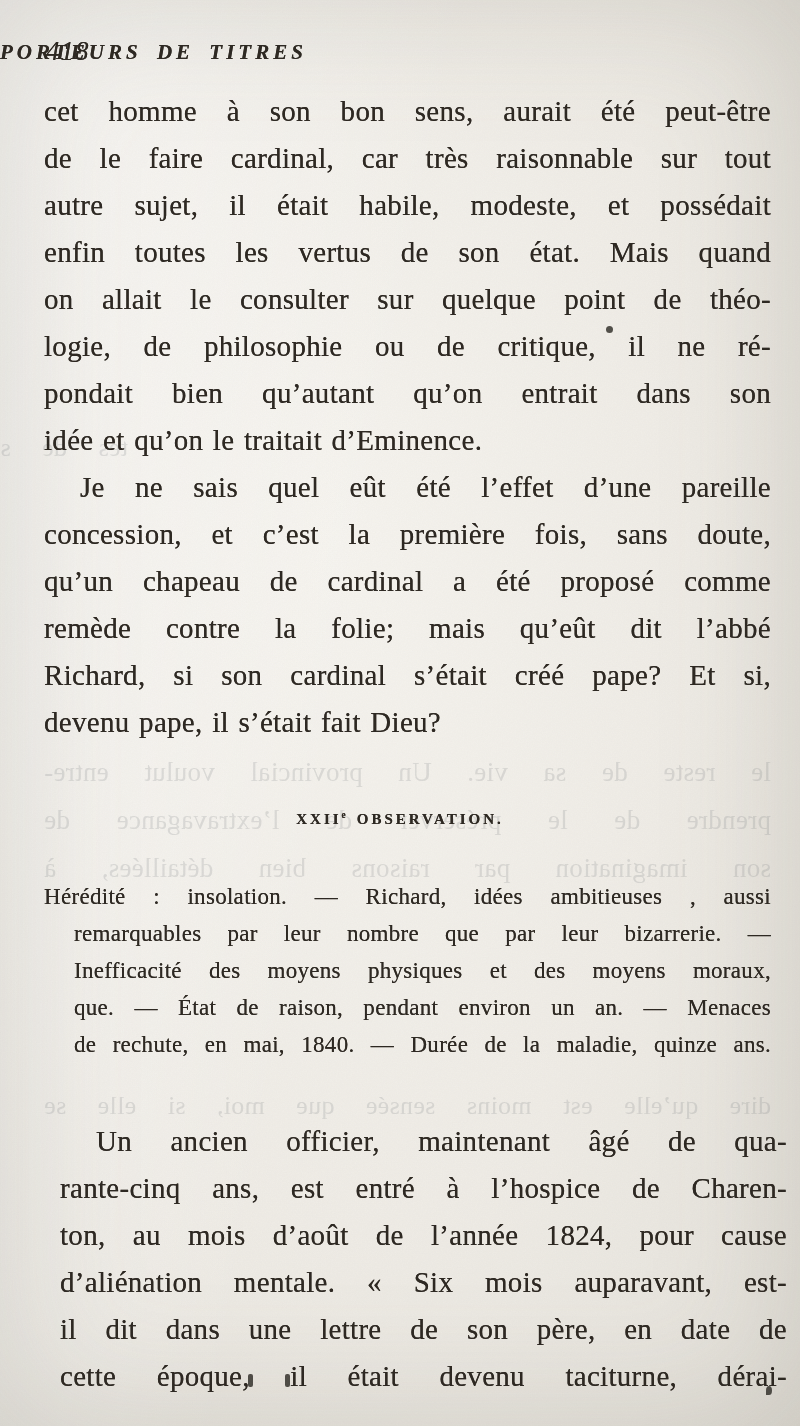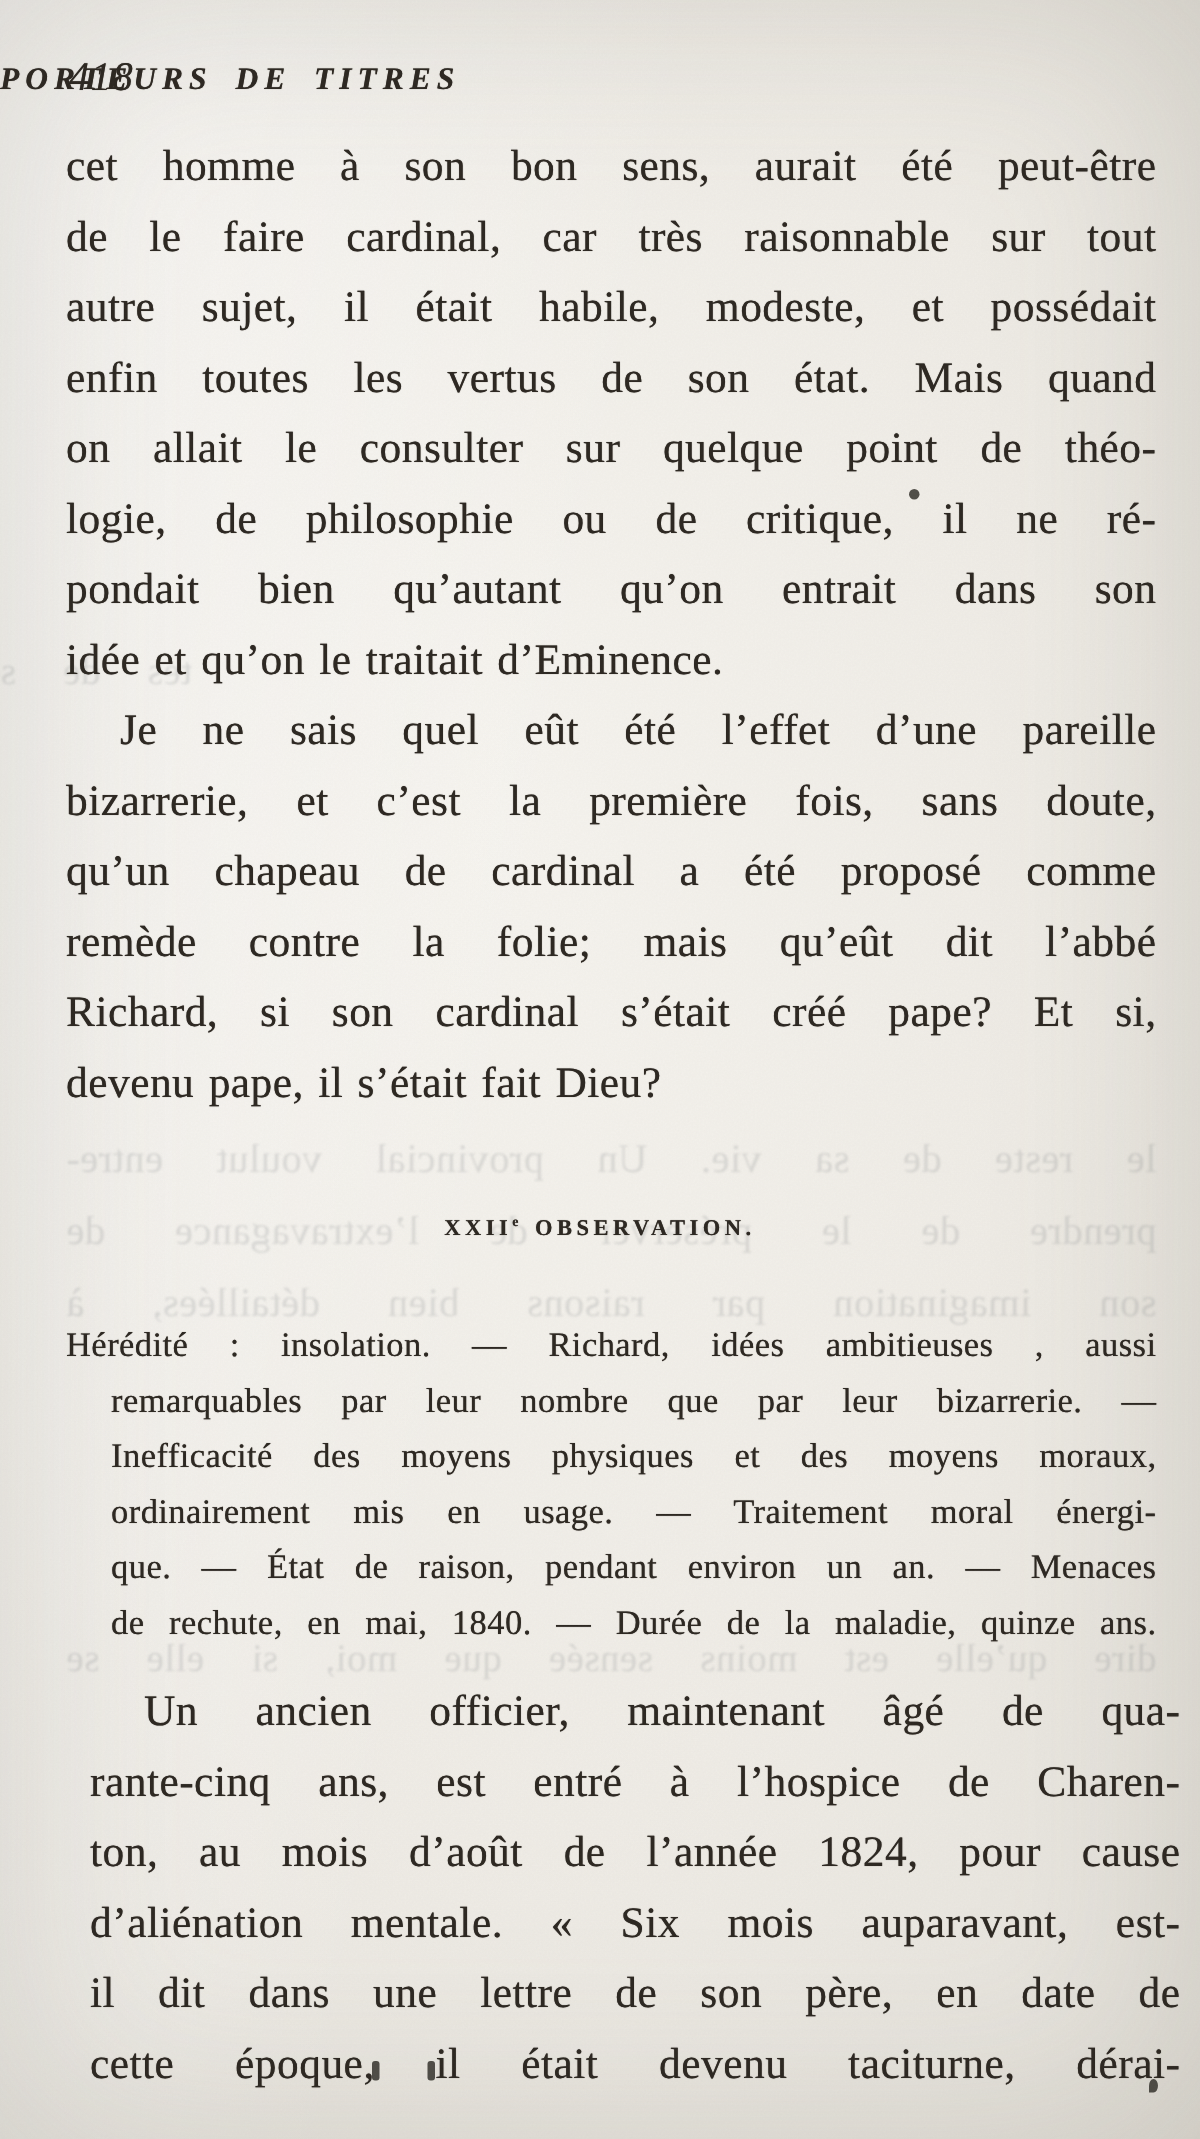--- a/index.html
+++ b/index.html
@@ -80,38 +80,37 @@
         <div class="line">de le faire cardinal, car très raisonnable sur tout</div>
         <div class="line">autre sujet, il était habile, modeste, et possédait</div>
         <div class="line">enfin toutes les vertus de son état. Mais quand</div>
         <div class="line">on allait le consulter sur quelque point de théo-</div>
         <div class="line">logie, de philosophie ou de critique, il ne ré-</div>
         <div class="line">pondait bien qu’autant qu’on entrait dans son</div>
         <div class="line last">idée et qu’on le traitait d’Eminence.</div>
       </div>
       <div>
         <div class="line indent">Je ne sais quel eût été l’effet d’une pareille</div>
-        <div class="line">bizarrerie, et c’est la première fois, sans doute,</div>
+        <div class="line">concession, et c’est la première fois, sans doute,</div>
         <div class="line">qu’un chapeau de cardinal a été proposé comme</div>
         <div class="line">remède contre la folie; mais qu’eût dit l’abbé</div>
         <div class="line">Richard, si son cardinal s’était créé pape? Et si,</div>
         <div class="line last">devenu pape, il s’était fait Dieu?</div>
       </div>
     </div>
 
   <div class="section-heading">
     <span>XXII</span><sup>e</sup><span class="sec-label">OBSERVATION.</span>
   </div>
 
   <div class="textcol summary" id="summary">
       <div>
         <div class="line">Hérédité : insolation. — Richard, idées ambitieuses , aussi</div>
         <div class="line hang">remarquables par leur nombre que par leur bizarrerie. —</div>
         <div class="line hang">Inefficacité des moyens physiques et des moyens moraux,</div>
-        <div class="line hang">ordinairement mis en usage. — Traitement moral énergi-</div>
         <div class="line hang">que. — État de raison, pendant environ un an. — Menaces</div>
         <div class="line hang">de rechute, en mai, 1840. — Durée de la maladie, quinze ans.</div>
       </div>
     </div>
 
   <div class="textcol" id="body2">
       <div>
         <div class="line indent">Un ancien officier, maintenant âgé de qua-</div>
         <div class="line">rante-cinq ans, est entré à l’hospice de Charen-</div>
         <div class="line">ton, au mois d’août de l’année 1824, pour cause</div>

